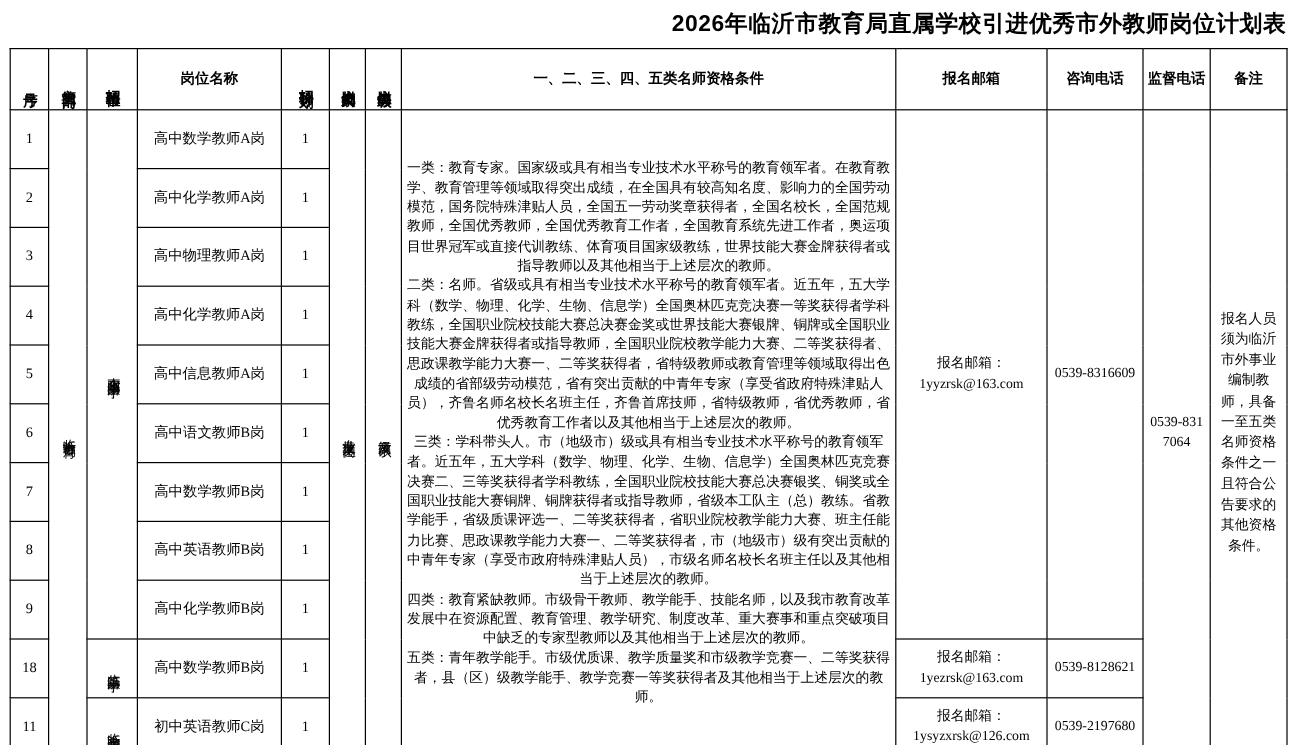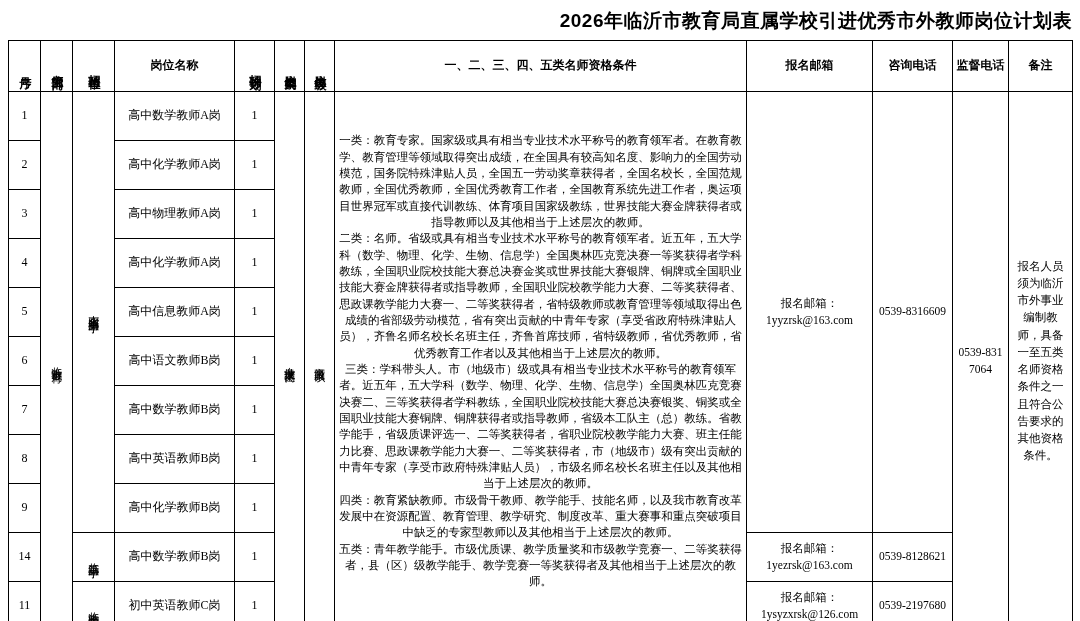--- a/index.html
+++ b/index.html
@@ -204,21 +204,21 @@
         <td class="plan">1</td>
       </tr>
 
       <tr>
         <td class="seq">9</td>
         <td class="jobname">高中化学教师B岗</td>
         <td class="plan">1</td>
       </tr>
 
       <tr>
-        <td class="seq">14</td>
+        <td class="seq">18</td>
         <td class="cell-vert"><span class="vert">临沂第二中学</span></td>
         <td class="jobname">高中数学教师B岗</td>
         <td class="plan">1</td>
         <td class="email-cell">
           <div>报名邮箱：</div>
           <div>1yezrsk@163.com</div>
         </td>
         <td class="phone-cell">0539-8128621</td>
       </tr>
 

